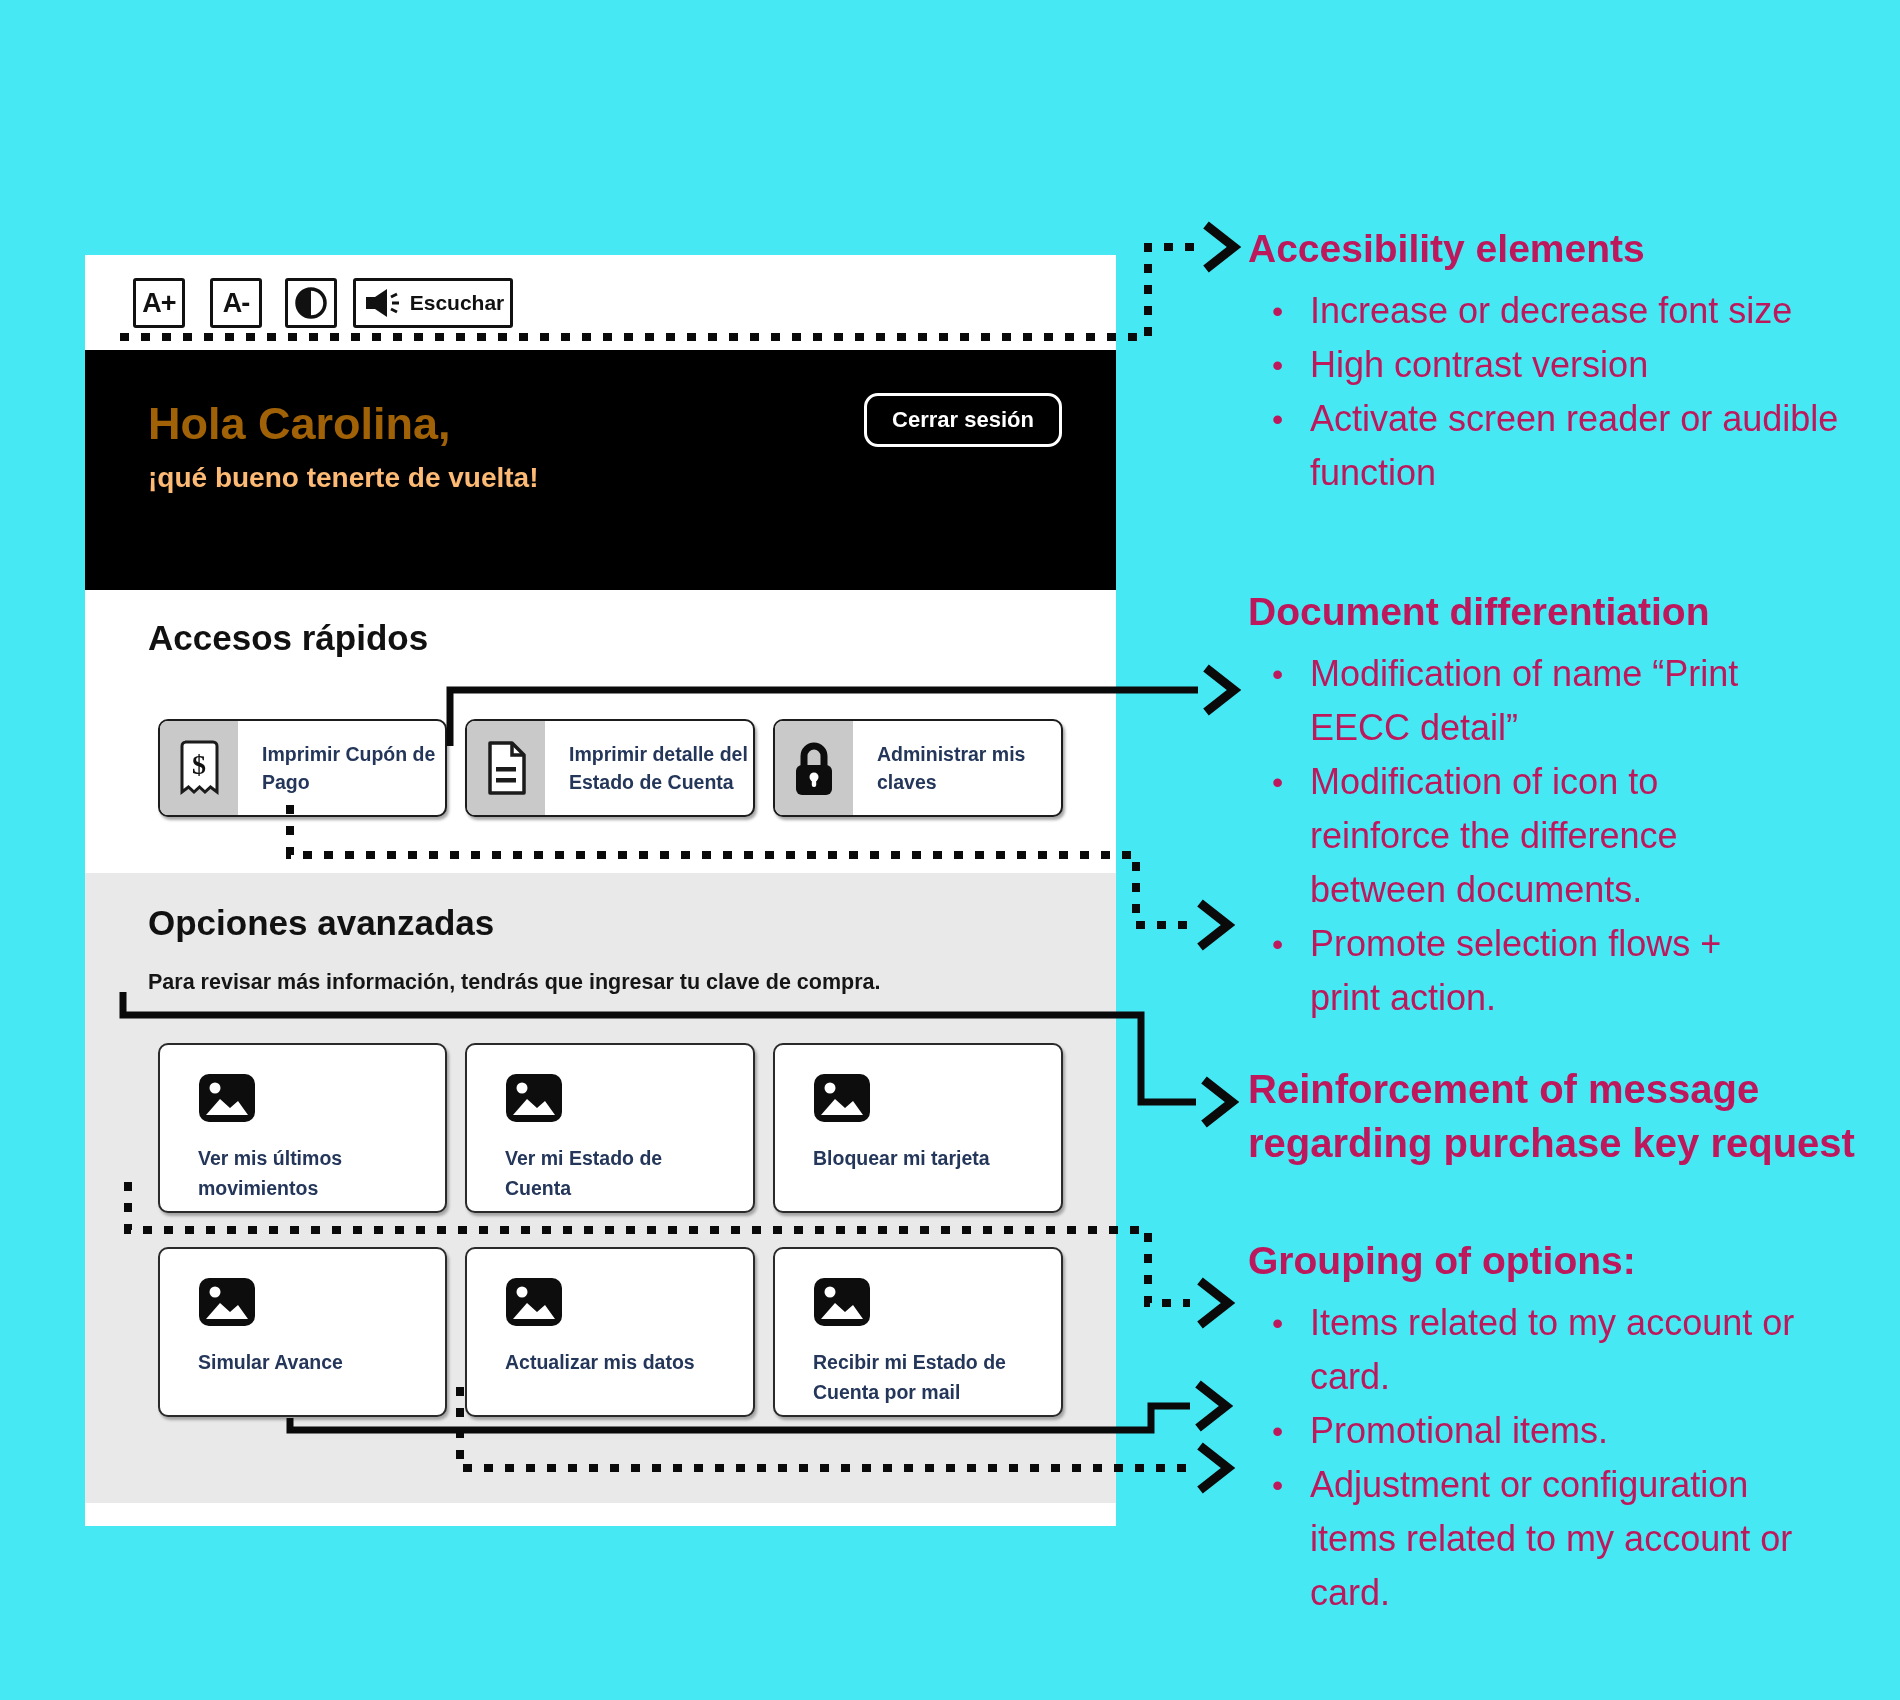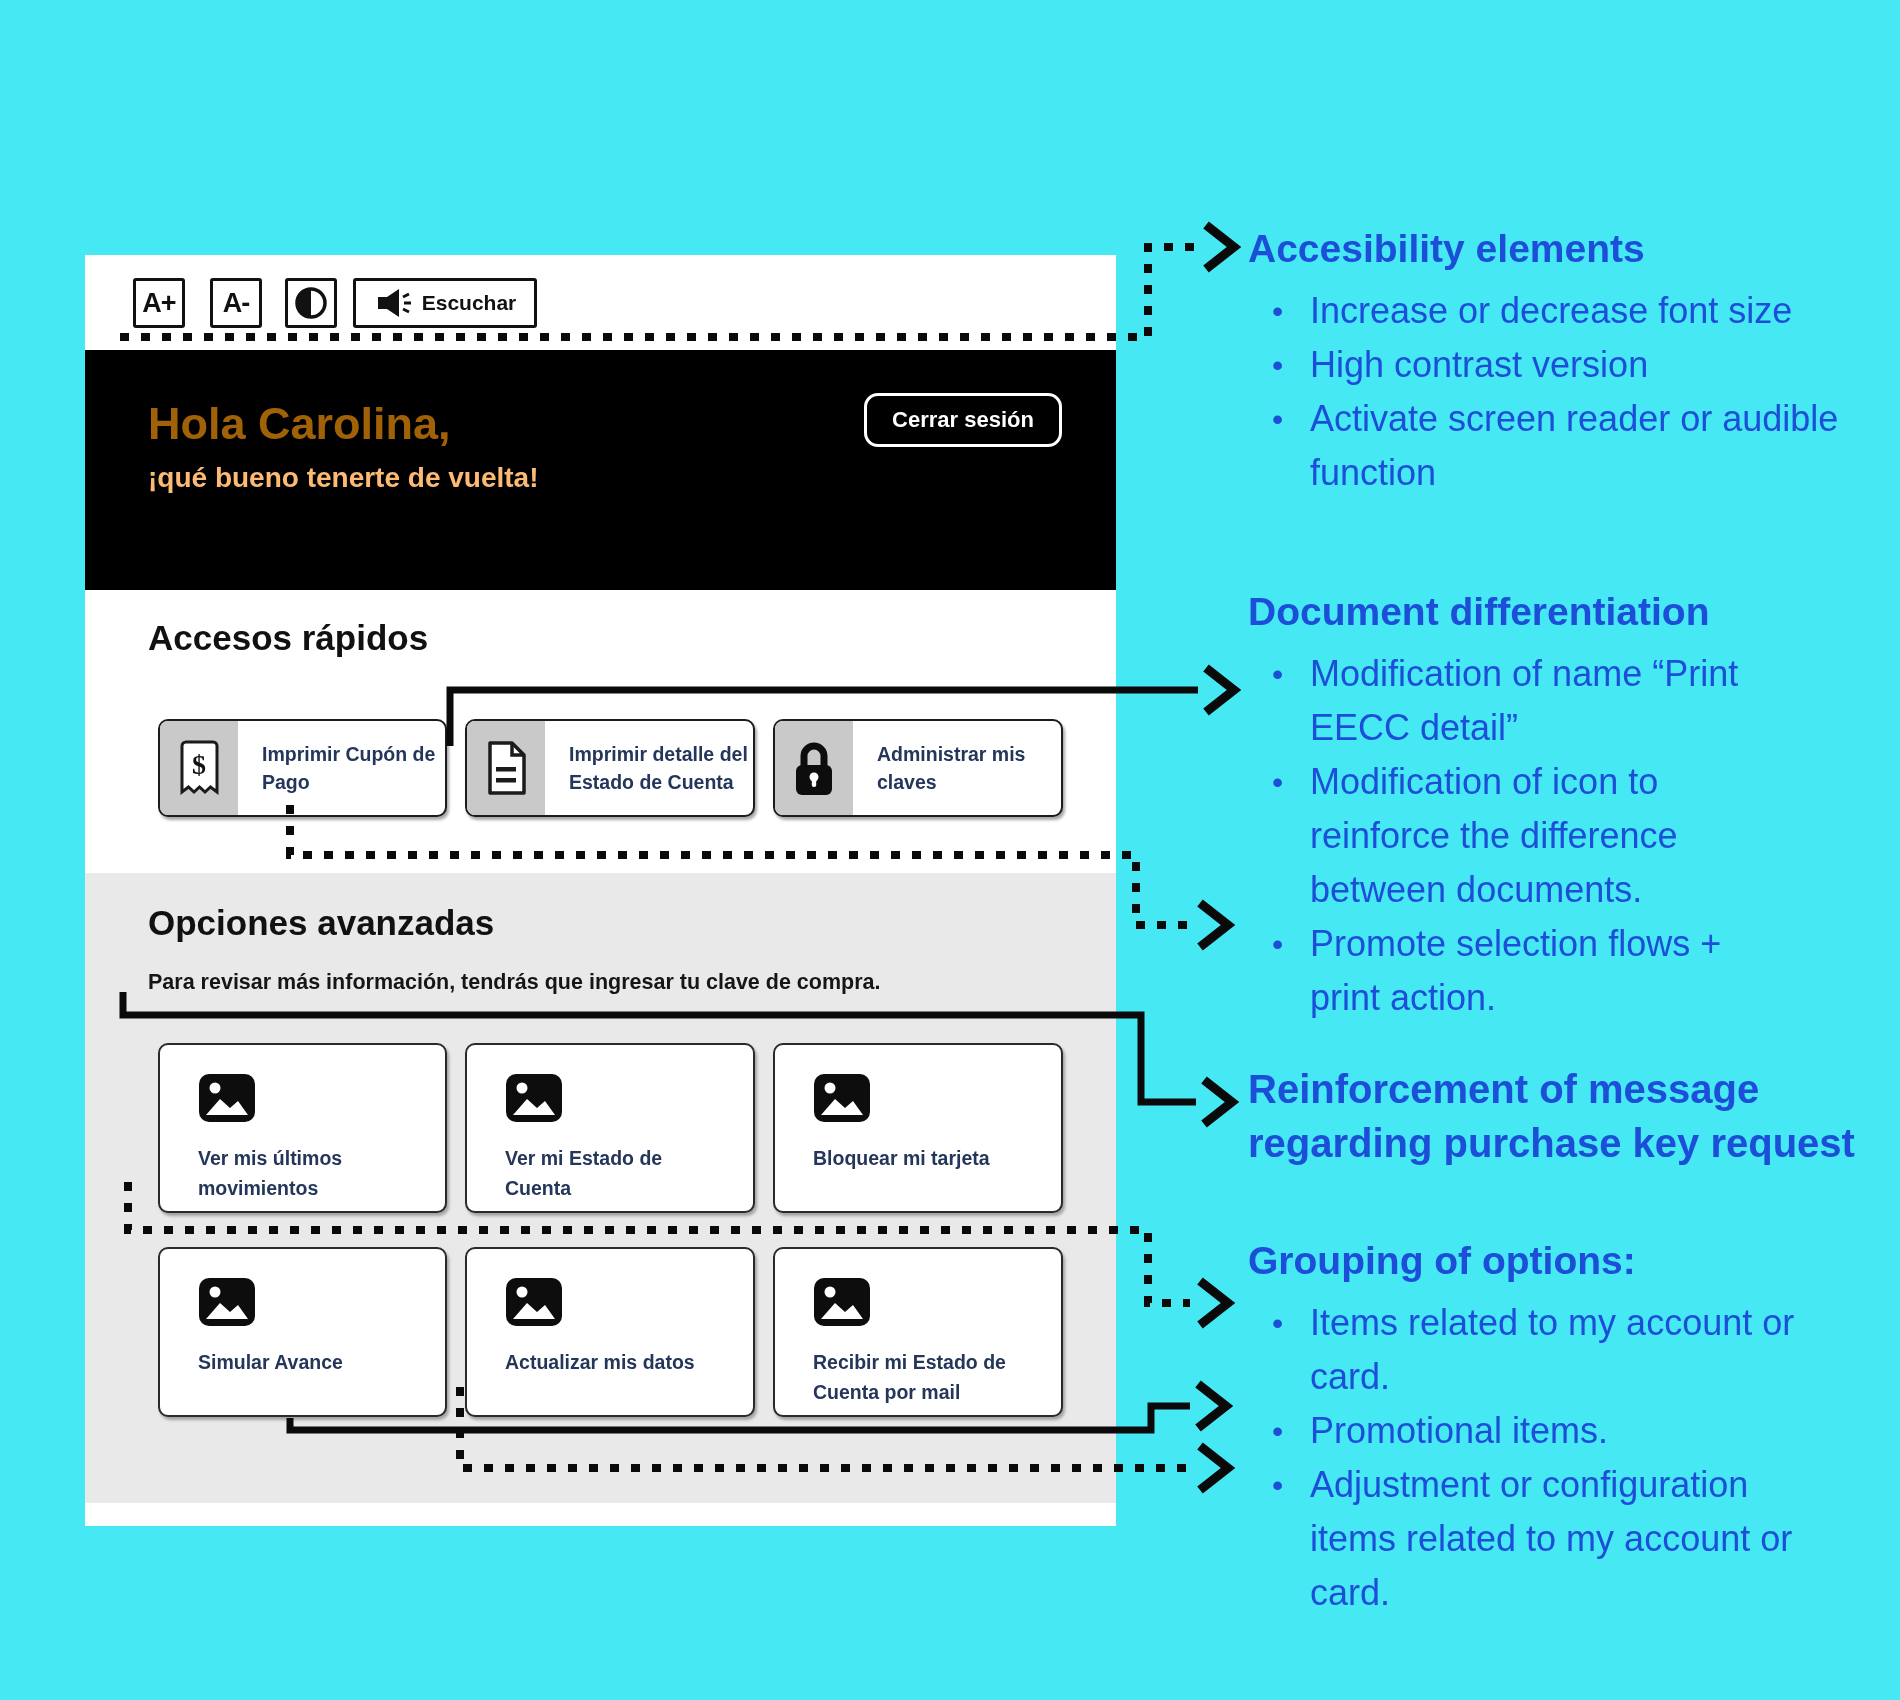--- a/index.html
+++ b/index.html
@@ -8,21 +8,21 @@
 
   
   .panel{position:absolute;left:85px;top:255px;width:1031px;height:1271px;background:#fff;}
 
   .tb-btn{position:absolute;height:50px;background:#fff;border:3px solid #111;border-radius:3px;
           display:flex;align-items:center;justify-content:center;box-sizing:border-box;cursor:pointer;}
   .tb-txt{font-weight:bold;font-size:27px;letter-spacing:-1px;color:#111;}
   #btn-aplus{left:133px;top:278px;width:52px;}
   #btn-aminus{left:210px;top:278px;width:52px;}
   #btn-contrast{left:285px;top:278px;width:52px;}
-  #btn-listen{left:353px;top:278px;width:184px;gap:10px;}
+  #btn-listen{left:353px;top:278px;width:160px;gap:10px;}
   #btn-listen .tb-txt{font-size:21px;letter-spacing:0;}
 
   .hero{position:absolute;left:85px;top:350px;width:1031px;height:240px;background:#000;}
   .hero-greeting{position:absolute;left:63px;top:48px;color:#a16207;font-size:45px;font-weight:bold;}
   .hero-sub{position:absolute;left:63px;top:112px;color:#fdba74;font-size:28px;font-weight:bold;}
   .logout{position:absolute;left:779px;top:43px;width:198px;height:54px;background:#000;color:#fff;
           border:3px solid #fff;border-radius:14px;font-size:22px;font-weight:bold;
           display:flex;align-items:center;justify-content:center;box-sizing:border-box;cursor:pointer;
           font-family:"Liberation Sans", sans-serif;}
 
@@ -48,21 +48,21 @@
   .card .clabel{position:absolute;left:38px;top:98px;width:215px;color:#24365a;
                 font-weight:bold;font-size:19.5px;line-height:30px;}
   #card-1{left:158px;top:1043px;width:289px;}
   #card-2{left:465px;top:1043px;}
   #card-3{left:773px;top:1043px;}
   #card-4{left:158px;top:1247px;width:289px;padding-left:18px;}
   #card-5{left:465px;top:1247px;}
   #card-6{left:773px;top:1247px;}
 
   
-  .ann{position:absolute;left:1248px;color:#1d4ed8;}
+  .ann{position:absolute;left:1248px;color:#be185d;}
   .ann h2{margin:0;font-size:39px;font-weight:bold;line-height:54px;}
   .ann ul{margin:8px 0 0 0;padding:0;list-style:none;font-size:36px;line-height:54px;font-weight:normal;}
   .ann li{position:relative;padding-left:62px;}
   .ann li::before{content:"\2022";position:absolute;left:24px;top:0;font-size:32px;}
   #ann-accessibility{top:222px;width:620px;}
   #ann-documents{top:585px;width:545px;}
   #ann-reinforcement{top:1062px;width:660px;}
   #ann-grouping{top:1234px;width:562px;}
   #ann-reinforcement h2{font-size:40px;}
 

